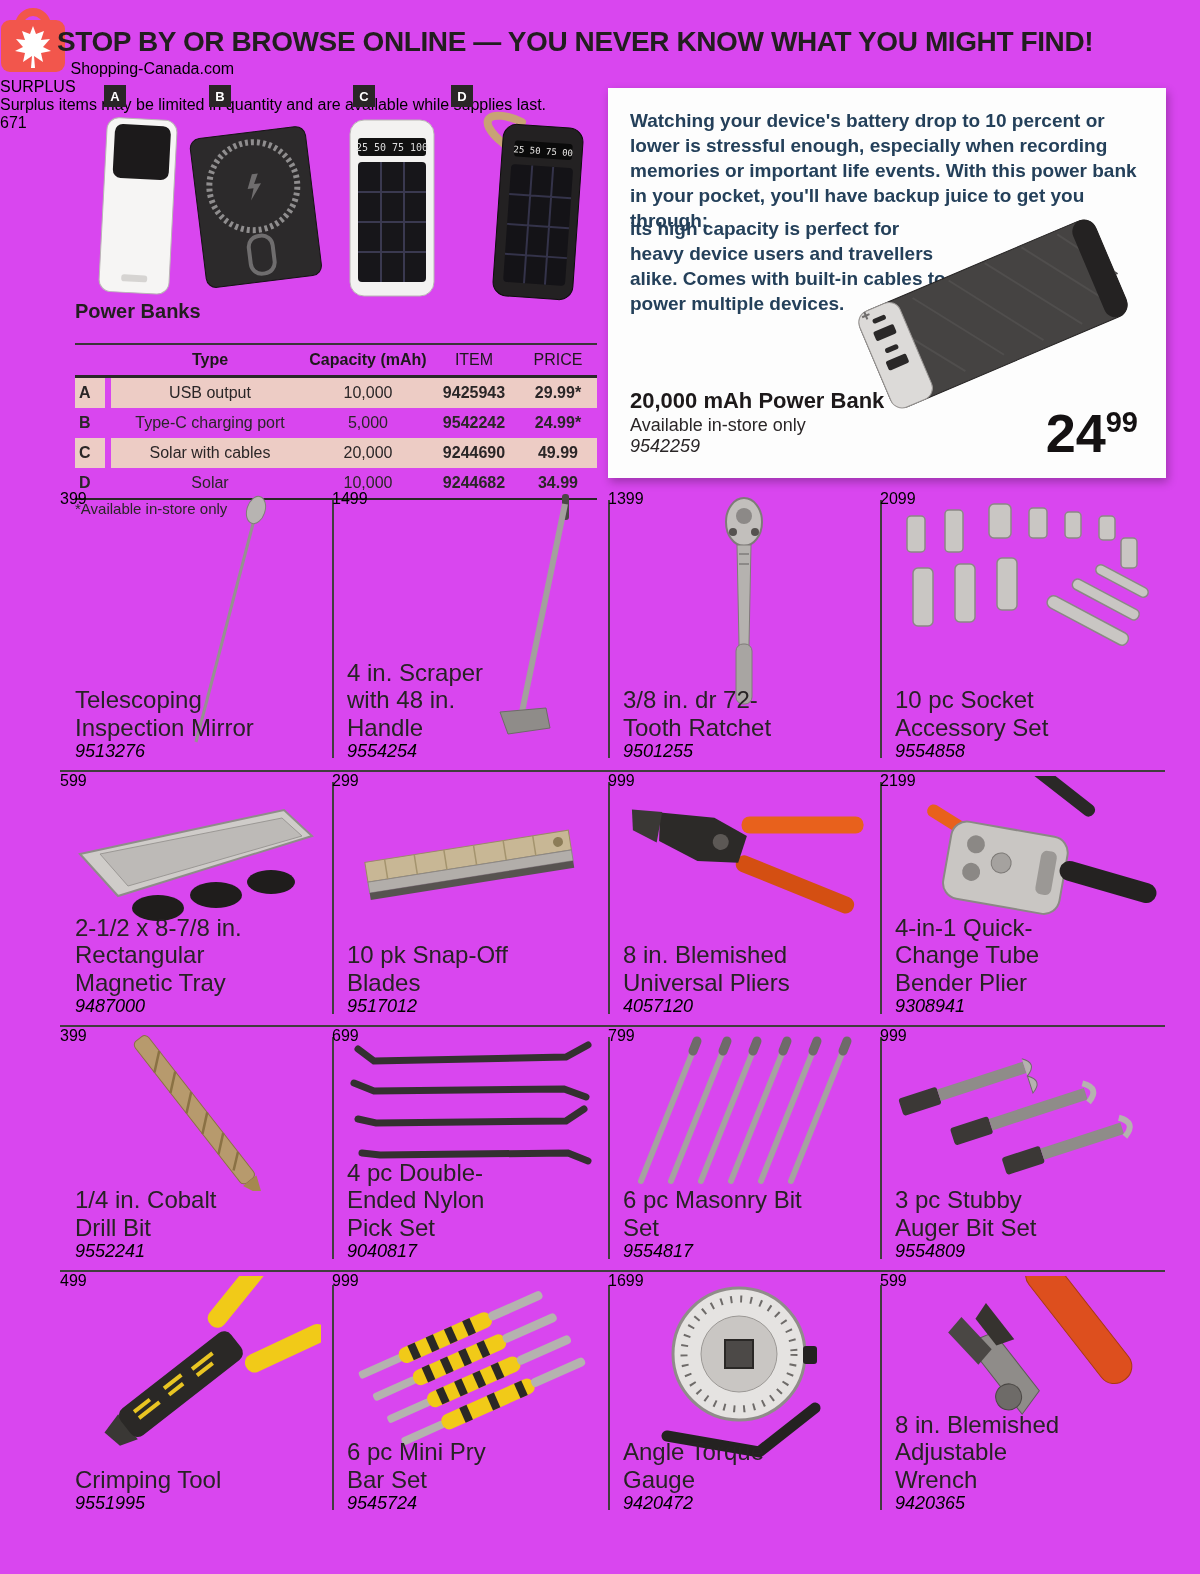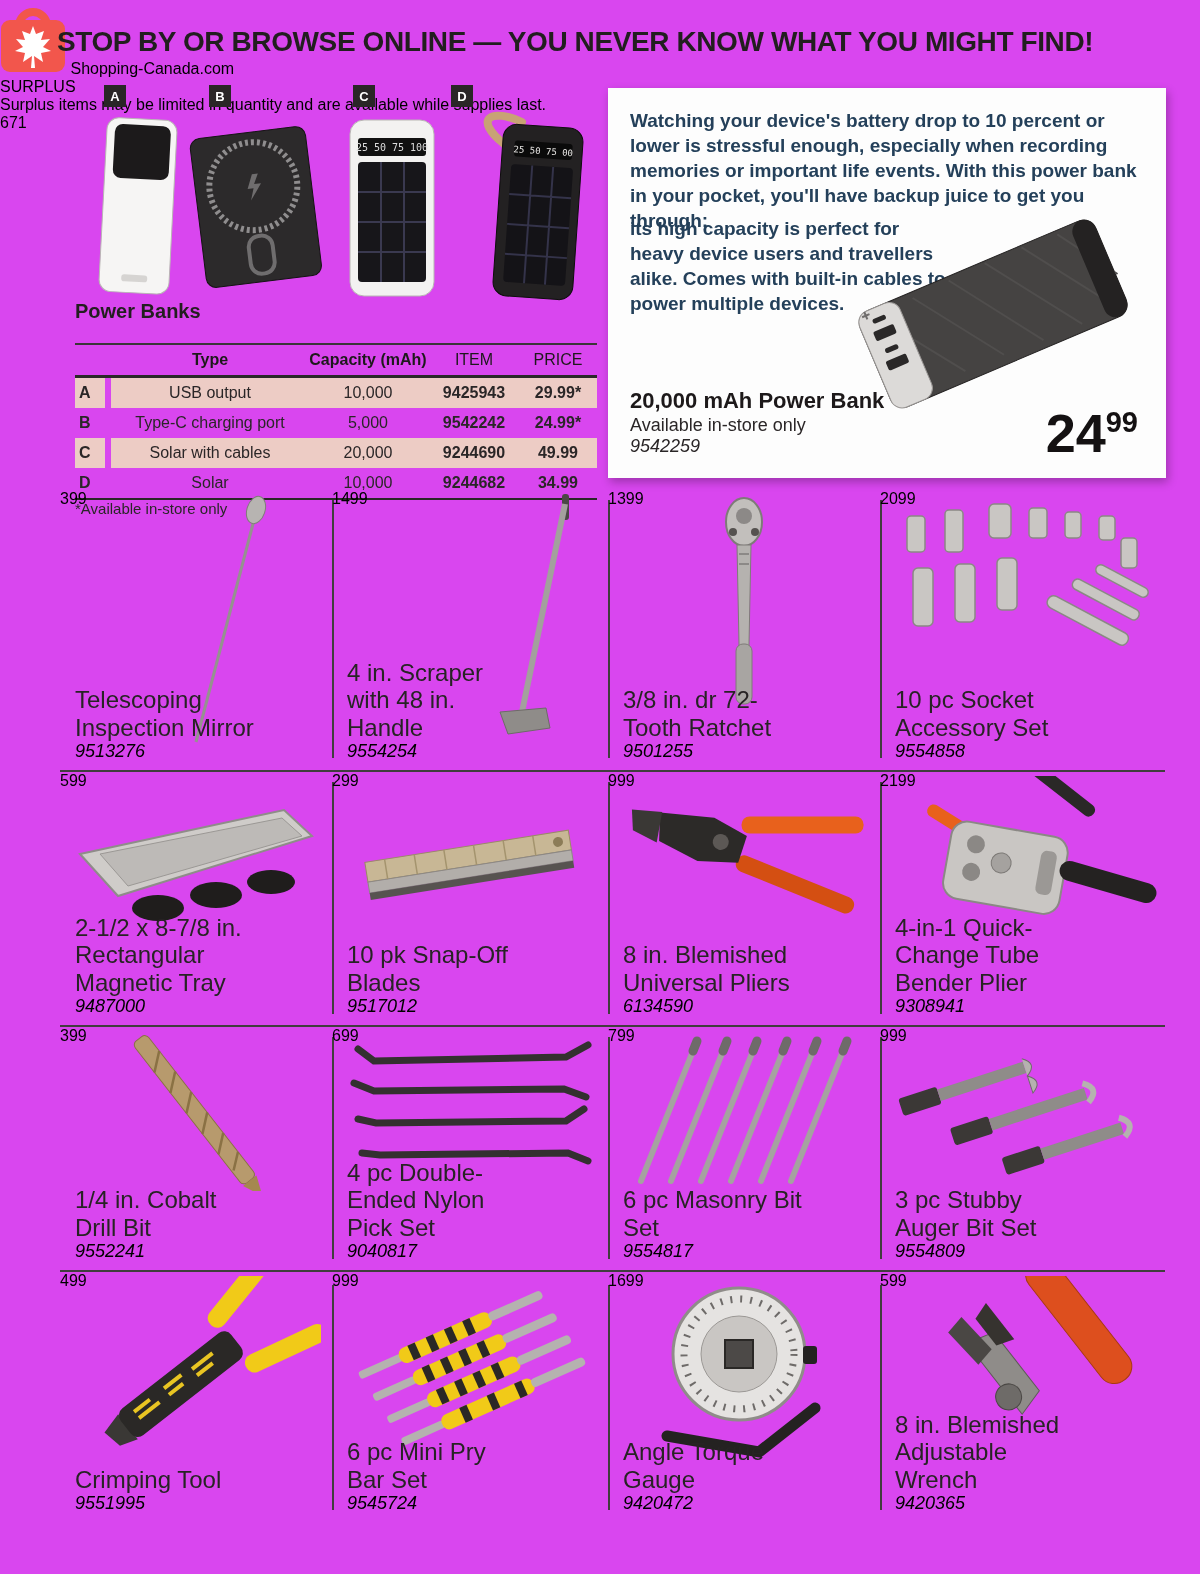--- a/index.html
+++ b/index.html
@@ -348,21 +348,21 @@
           <rect x="120" y="42" width="122" height="17" rx="8" fill="#e8611c" transform="rotate(-14 120 50)"></rect>
           <rect x="124" y="78" width="126" height="17" rx="8" fill="#d44f12" transform="rotate(8 124 86)"></rect>
           <polygon points="38,58 92,50 128,60 126,88 86,96 44,86" fill="#2c2a28"></polygon>
           <polygon points="10,62 40,57 42,88 16,82" fill="#3a3835"></polygon>
           <circle cx="104" cy="72" r="8" fill="#5c5855"></circle>
         </g>
       </svg>
     </div>
     <div class="info">
         <div class="pname">8 in. Blemished Universal Pliers</div>
-      <div class="pitem">6134590</div>
+      <div class="pitem">4057120</div>
       </div>
     <div class="price"><span class="d">9</span><span class="c">99</span></div>
   </div>
 
   <div class="card" style="left:880px;top:772px;width:285px;height:253px;">
     <div class="img">
       <svg width="270" height="170" viewBox="0 0 270 170">
         <rect x="120" y="2" width="96" height="13" rx="6" fill="#2a2827" transform="rotate(38 168 8)"></rect>
         <rect x="34" y="48" width="86" height="13" rx="6" fill="#e8611c" transform="rotate(32 77 54)"></rect>
         <g transform="rotate(10 130 95)">

